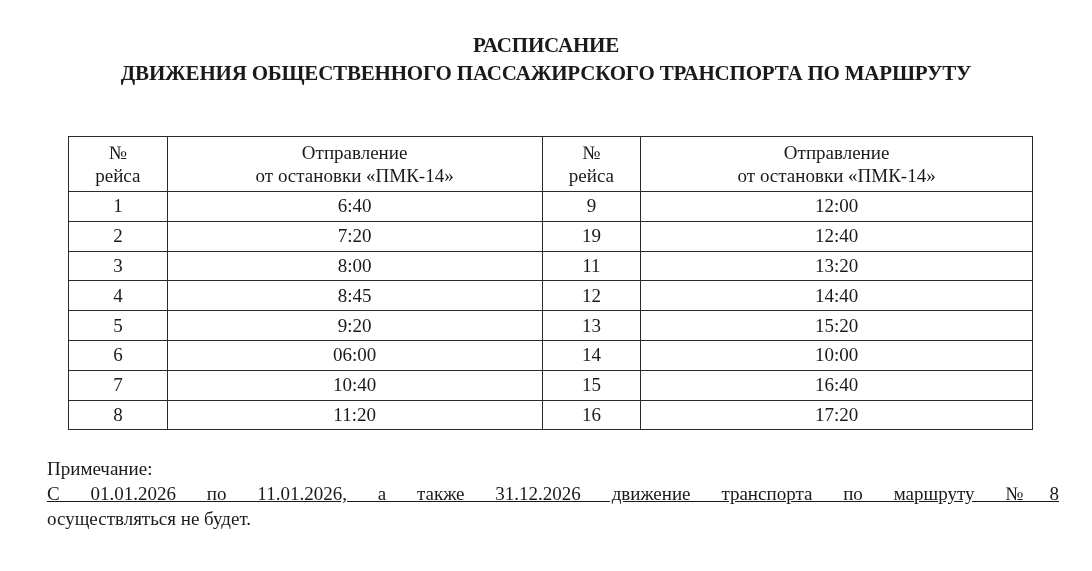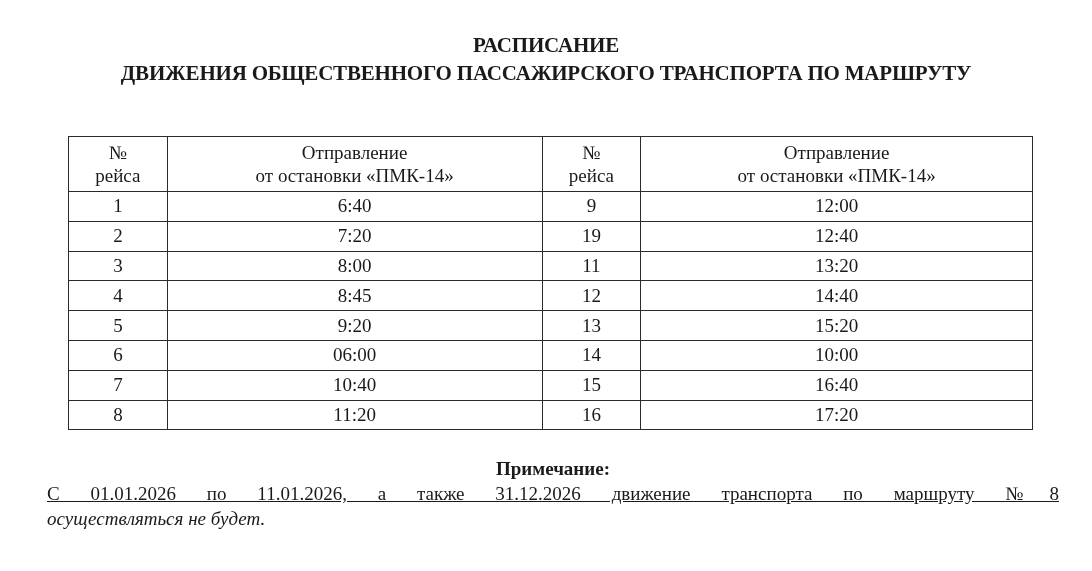--- a/index.html
+++ b/index.html
@@ -59,31 +59,30 @@
 
     .note {
       position: absolute;
       left: 47px;
       top: 456px;
       width: 1012px;
       font-size: 19px;
       line-height: 25px;
     }
     .note-title {
-      font-weight: bold;
+      font-weight: normal;
       display: block;
-      text-align: center;
     }
     .note-line1 {
       display: block;
       text-align: justify;
       text-align-last: justify;
       text-decoration: underline;
     }
-    .note-line2 { display: block; font-style: italic; }
+    .note-line2 { display: block; }
   </style>
 </head>
 <body>
 
 <div class="title-block">
   <span class="title-line">РАСПИСАНИЕ</span>
   <span class="title-line">ДВИЖЕНИЯ ОБЩЕСТВЕННОГО ПАССАЖИРСКОГО ТРАНСПОРТА ПО МАРШРУТУ</span>
 </div>
 
 <table class="schedule">

